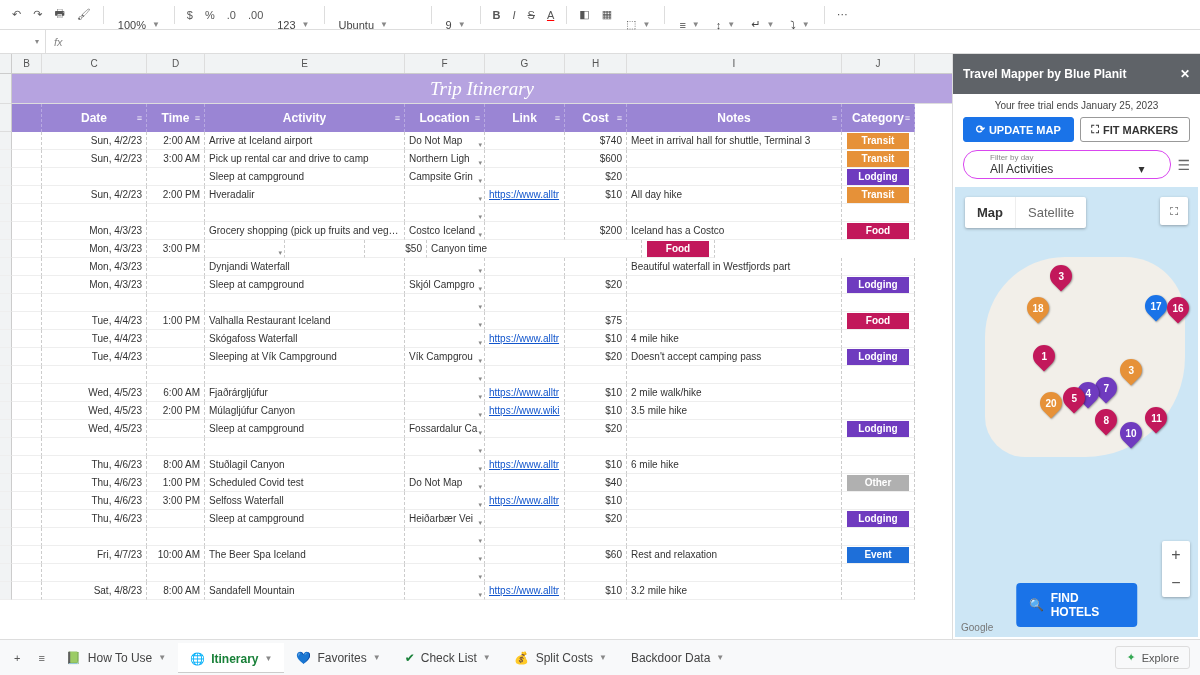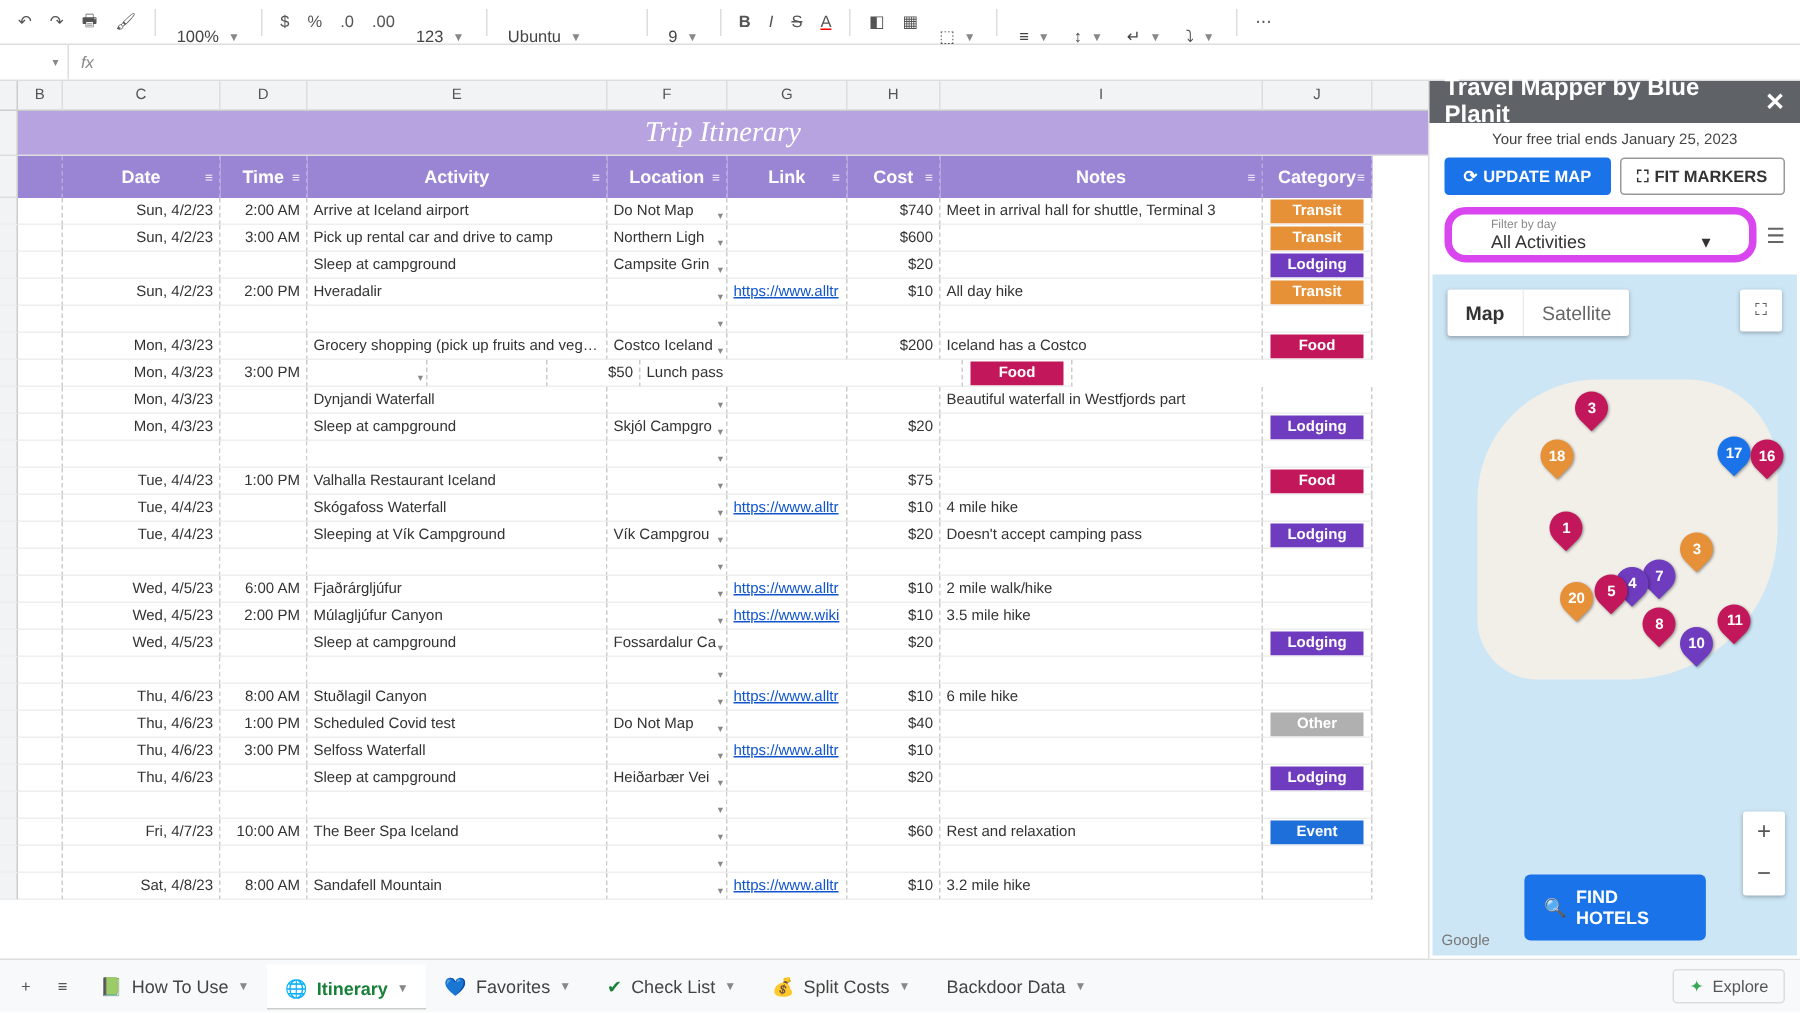--- a/index.html
+++ b/index.html
@@ -44,28 +44,28 @@
 .dcell { border-right: 1px dashed #ccc; border-bottom: 1px solid #eee; padding: 0 4px; line-height: 18px; overflow: hidden; white-space: nowrap; text-overflow: ellipsis; position: relative; }
 .dcell.center { text-align: right; }
 .dcell.right { text-align: right; }
 .dcell .dd { position: absolute; right: 2px; top: 4px; font-size: 7px; color: #888; }
 .link { color: #1155cc; text-decoration: underline; }
 .cat { color: #fff; font-weight: bold; text-align: center; border-radius: 0; margin: 1px; line-height: 16px; }
 .cat-transit{background:#e69138;} .cat-lodging{background:#6f3bbf;} .cat-food{background:#c2185b;} .cat-other{background:#b0b0b0;} .cat-event{background:#1e6fd9;}
 .spacer-row .dcell { background: #fff; }
 
 
-.sp-header { background: #5f6368; color: #fff; height: 28px; display: flex; align-items: center; padding: 0 10px; font-size: 16px; font-weight: bold; justify-content: space-between; }
+.sp-header { background: #5f6368; color: #fff; height: 40px; display: flex; align-items: center; padding: 0 10px; font-size: 12px; font-weight: bold; justify-content: space-between; }
 .sp-close { cursor: pointer; }
 .sp-trial { text-align: center; font-size: 10px; color: #444; padding: 6px 0; }
 .sp-btns { display: flex; gap: 6px; padding: 0 10px 8px; }
 .sp-btn { flex: 1; border: 1px solid #999; border-radius: 3px; padding: 5px 0; text-align: center; font-size: 11px; font-weight: bold; cursor: pointer; display: flex; align-items: center; justify-content: center; gap: 4px; }
 .sp-btn.primary { background: #1a73e8; color: #fff; border-color: #1a73e8; }
 .sp-filter { display: flex; align-items: center; gap: 6px; padding: 0 10px 8px; }
-.sp-filter-box { flex: 1; border: 5px solid #d946ef; border-radius: 14px; padding: 2px 26px; position: relative; }
+.sp-filter-box { flex: 1; border: 1px solid #d946ef; border-radius: 14px; padding: 2px 26px; position: relative; }
 .sp-filter-label { font-size: 8px; color: #888; }
 .sp-filter-val { font-size: 12px; display: flex; justify-content: space-between; align-items: center; }
 .sp-sliders { font-size: 14px; color: #666; }
 
 .map-area { flex: 1; background: #cde6f5; position: relative; margin: 0 2px 2px; overflow: hidden; }
 .map-ctrl { position: absolute; top: 10px; left: 10px; background: #fff; border-radius: 2px; box-shadow: 0 1px 3px rgba(0,0,0,0.3); display: flex; }
 .map-tab { padding: 8px 12px; font-size: 13px; cursor: pointer; }
 .map-tab.active { font-weight: bold; }
 .map-tab + .map-tab { border-left: 1px solid #eee; color: #666; }
 .map-full { position: absolute; top: 10px; right: 10px; background: #fff; width: 28px; height: 28px; border-radius: 2px; box-shadow: 0 1px 3px rgba(0,0,0,0.3); display: flex; align-items: center; justify-content: center; }
@@ -298,21 +298,21 @@
           <div class="data-row">
             <div class="row-num"></div>
             <div class="dcell cB"></div>
             <div class="dcell cC center">Mon, 4/3/23</div>
             <div class="dcell cD center">3:00 PM</div>
             <div class="dcell cF">
               <span class="dd">▾</span>
             </div>
             <div class="dcell cG"></div>
             <div class="dcell cH right">$50</div>
-            <div class="dcell cI">Lunch pass</div>
+            <div class="dcell cI">Canyon time</div>
             <div class="dcell cJ">
               <div class="cat cat-food">Food</div>
             </div>
           </div>
           <div class="data-row">
             <div class="row-num"></div>
             <div class="dcell cB"></div>
             <div class="dcell cC center">Mon, 4/3/23</div>
             <div class="dcell cD center"></div>
             <div class="dcell cE">Dynjandi Waterfall</div>

